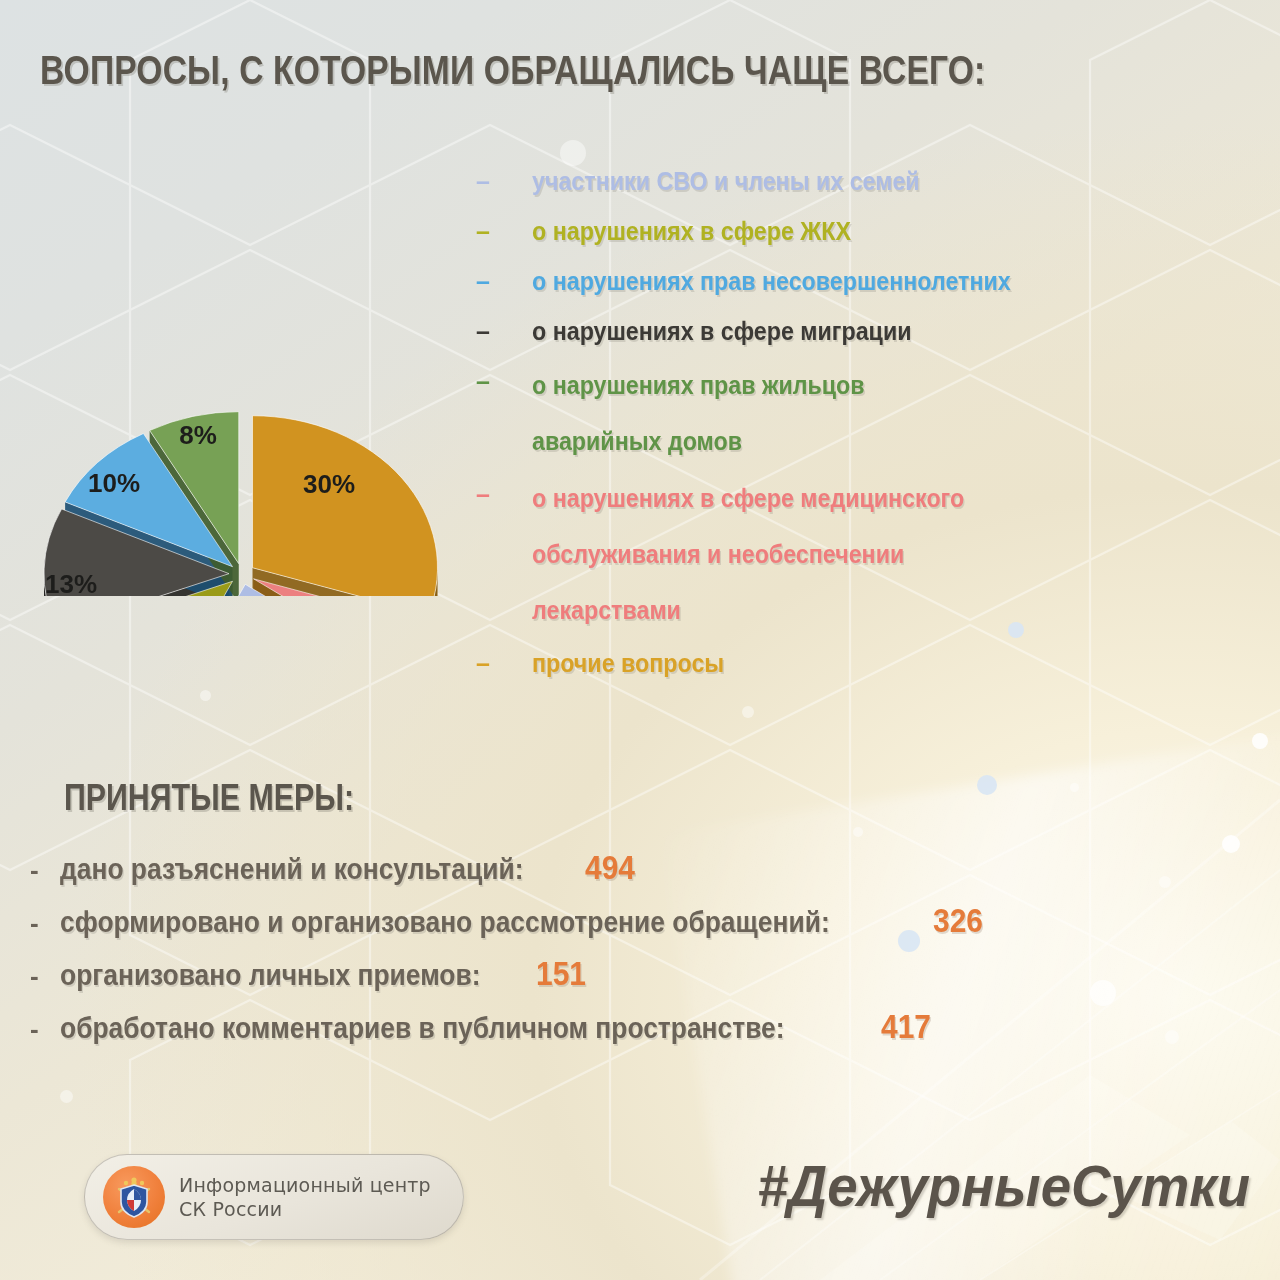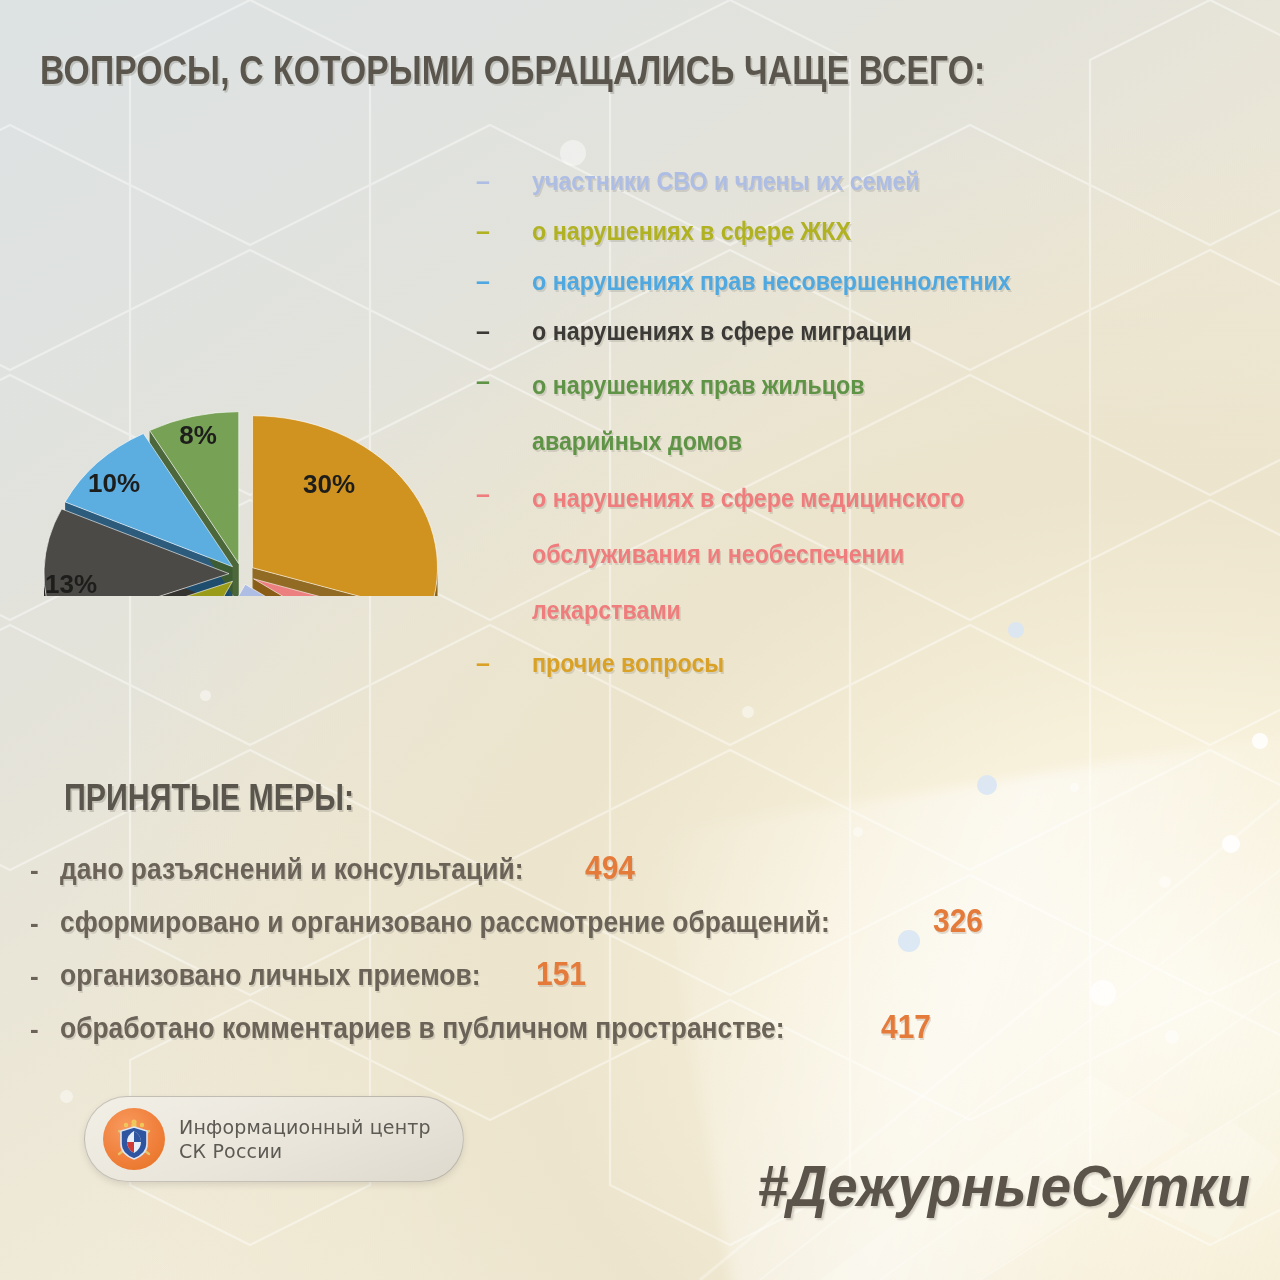--- a/index.html
+++ b/index.html
@@ -80,21 +80,21 @@
   }
   .m-value{
     font-size:34px;font-weight:700;color:#e57b3a;
     margin-left:-2px;
     transform:scaleX(.88);transform-origin:left center;
     text-shadow:1.5px 1.5px 0 rgba(150,130,110,.28);
   }
 
   
   .badge{
-    position:absolute;left:84px;top:1096px;width:380px;height:86px;
+    position:absolute;left:84px;top:1154px;width:380px;height:86px;
     border-radius:43px;
     background:linear-gradient(160deg,#f2efe6 0%,#e9e5db 55%,#ded9cd 100%);
     border:1px solid rgba(120,115,105,.35);
     box-shadow:0 3px 6px rgba(110,105,95,.18);
     display:flex;align-items:center;padding-left:18px;box-sizing:border-box;
   }
   .emblem{
     width:62px;height:62px;border-radius:50%;flex:0 0 62px;
     background:radial-gradient(circle at 38% 32%, #f89a5e 0%, #f0803c 55%, #e4701f 100%);
     position:relative;display:flex;align-items:center;justify-content:center;

